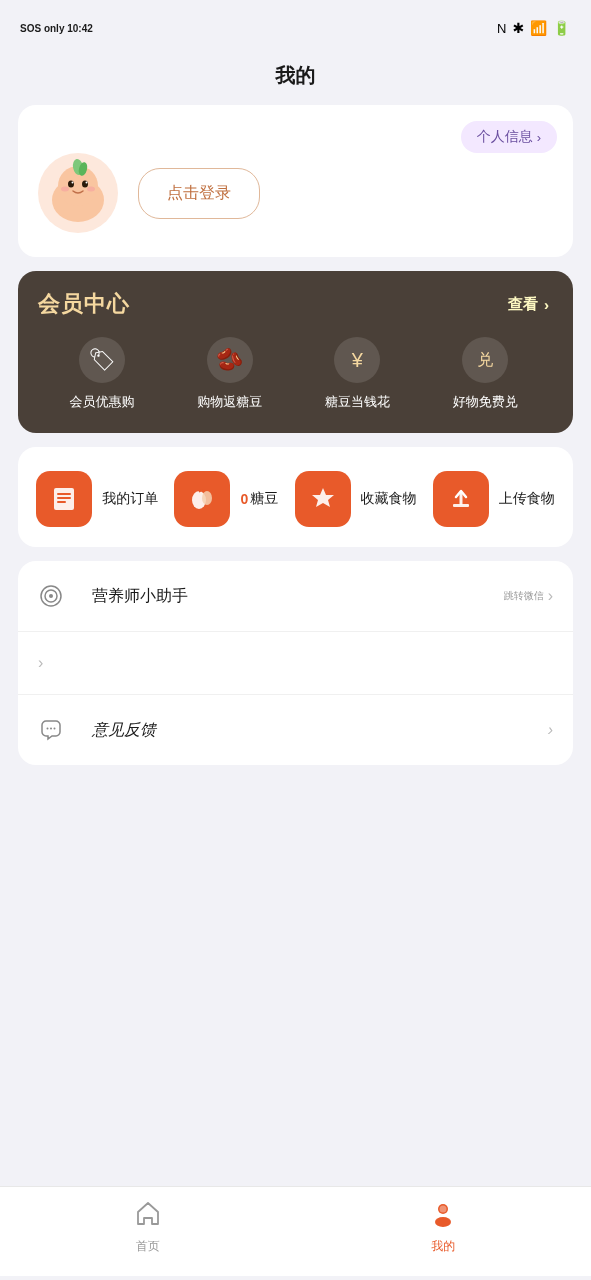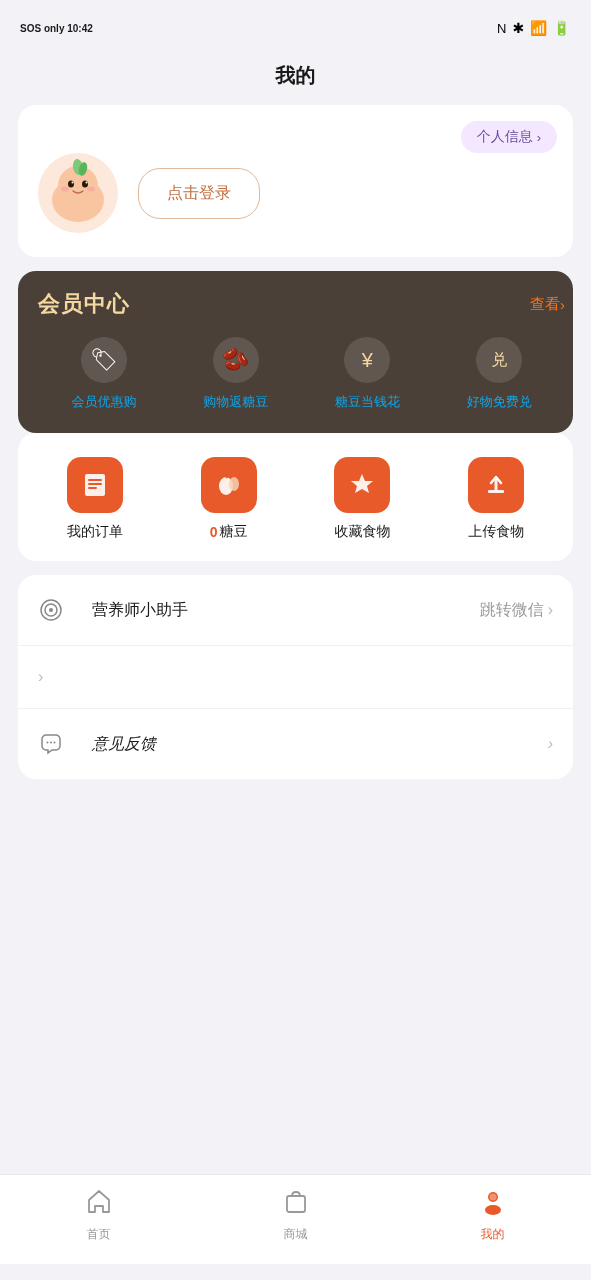--- a/index.html
+++ b/index.html
@@ -106,42 +106,44 @@
       font-size: 16px;
       color: #c07040;
       background: transparent;
       cursor: pointer;
     }
 
     
     .member-card {
       background: #4a4038;
       border-radius: 18px;
-      padding: 18px 8px 22px 20px;
+      padding: 18px 24px 22px 20px;
+      margin-bottom: 14px;
       color: #fff;
     }
     .member-card-header {
       display: flex;
       justify-content: space-between;
       align-items: center;
       margin-bottom: 18px;
     }
     .member-title {
       font-size: 22px;
       font-weight: 700;
       color: #f5d8a0;
       letter-spacing: 1px;
     }
     .member-view {
       font-size: 15px;
-      color: #f97316;
-      display: flex;
-      align-items: center;
-      gap: 0;
-      cursor: pointer;
+      color: #fef9c3;
+      display: flex;
+      align-items: center;
+      gap: 6px;
+      cursor: pointer;
+      font-weight: bold;
     }
     .member-features {
       display: flex;
       justify-content: space-around;
     }
     .member-feature-item {
       display: flex;
       flex-direction: column;
       align-items: center;
       gap: 10px;
@@ -151,35 +153,35 @@
       height: 46px;
       border-radius: 50%;
       background: rgba(255,255,255,0.12);
       display: flex;
       align-items: center;
       justify-content: center;
       font-size: 22px;
     }
     .feature-label {
       font-size: 13px;
-      color: #0ea5e9;
+      color: #ffffff;
     }
 
     
     .quick-actions {
       background: #fff;
       border-radius: 18px;
       padding: 24px 10px 20px 10px;
       margin-bottom: 14px;
       display: flex;
       justify-content: space-around;
     }
     .action-item {
       display: flex;
-      flex-direction: column;
+      flex-direction: row;
       align-items: center;
       gap: 10px;
       cursor: pointer;
     }
     .action-icon-box {
       width: 56px;
       height: 56px;
       border-radius: 14px;
       display: flex;
       align-items: center;
@@ -243,32 +245,32 @@
     .menu-item-text {
       font-size: 16px;
       color: #1a1a1a;
     }
     .menu-item-right {
       display: flex;
       align-items: center;
       gap: 4px;
     }
     .menu-item-sub {
-      font-size: 16px;
+      font-size: 10px;
       color: #999;
     }
     .menu-chevron {
       font-size: 16px;
       color: #bbb;
     }
 
     
     .bottom-nav {
       position: fixed;
-      bottom: 16px;
+      bottom: 4px;
       left: 0;
       width: 591px;
       height: 90px;
       background: #fff;
       border-top: 1px solid #e8e8e8;
       display: flex;
       justify-content: space-around;
       align-items: center;
       padding-bottom: 10px;
     }
@@ -474,29 +476,20 @@
 <nav class="bottom-nav">
   <div class="nav-item">
     <span class="nav-icon">
       <svg width="28" height="28" viewBox="0 0 28 28" fill="none">
         <path d="M4 13 L14 4 L24 13 L24 25 L18 25 L18 19 L10 19 L10 25 L4 25 Z" stroke="#999" stroke-width="1.8" fill="none" stroke-linejoin="round"></path>
       </svg>
     </span>
     <span class="nav-label">首页</span>
   </div>
   <div class="nav-item">
-    <span class="nav-icon">
-      <svg width="28" height="28" viewBox="0 0 28 28" fill="none">
-        <rect x="5" y="9" width="18" height="16" rx="2" stroke="#999" stroke-width="1.8" fill="none"></rect>
-        <path d="M10 9 C10 6.5 11.5 5 14 5 C16.5 5 18 6.5 18 9" stroke="#999" stroke-width="1.8" fill="none" stroke-linecap="round"></path>
-      </svg>
-    </span>
-    <span class="nav-label">商城</span>
-  </div>
-  <div class="nav-item">
     <span class="nav-icon active">
       <svg width="28" height="28" viewBox="0 0 28 28" fill="none">
         <circle cx="14" cy="10" r="5" fill="#e85a2a"></circle>
         <ellipse cx="14" cy="23" rx="8" ry="5" fill="#e85a2a"></ellipse>
         <circle cx="14" cy="10" r="3.5" fill="white" opacity="0.35"></circle>
       </svg>
     </span>
     <span class="nav-label active">我的</span>
   </div>
 </nav>

